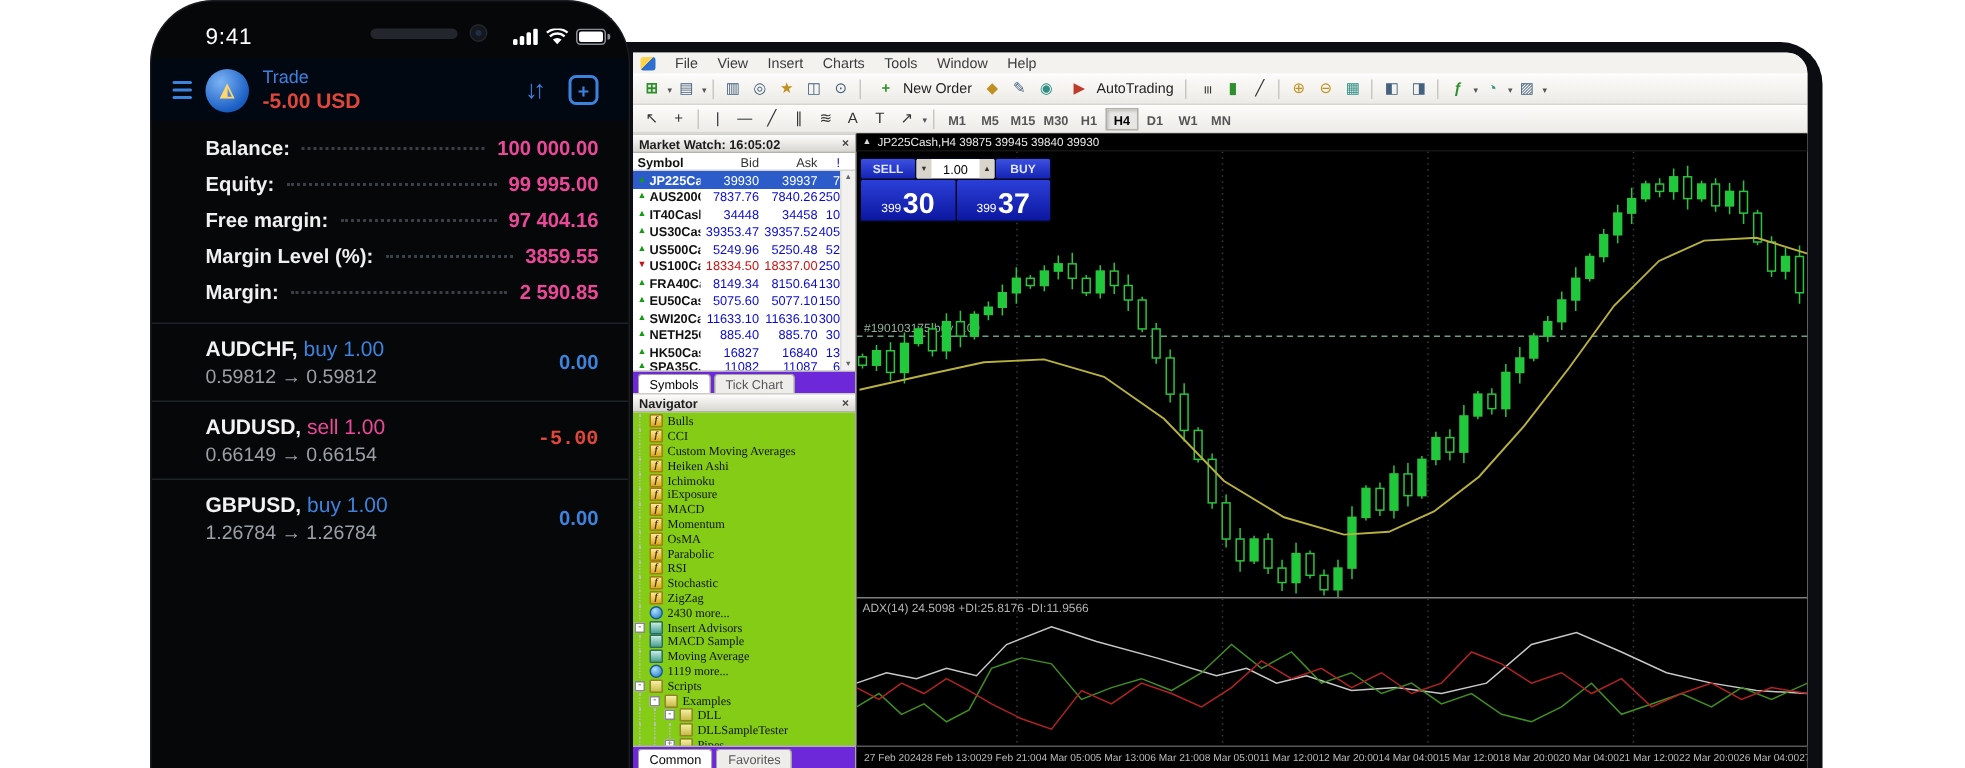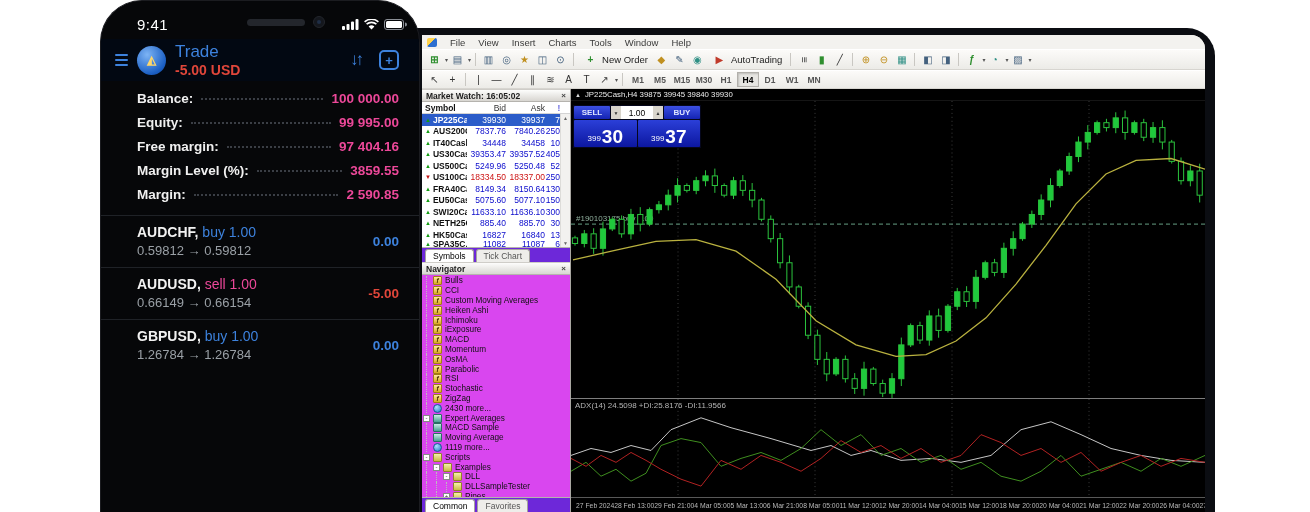--- a/index.html
+++ b/index.html
@@ -23,42 +23,42 @@
                   border-radius:50%; background:#1e2e46; }
   .p-header { height:42px; margin-top:2px; background:#020812; display:flex; align-items:center;
               padding:0 20px 0 14px; }
   .burger { width:13px; display:flex; flex-direction:column; gap:3px; margin-right:9px; }
   .burger i { display:block; height:2px; background:#3d82dd; border-radius:1px; }
   .app-logo { width:29px; height:29px; border-radius:50%;
               background:radial-gradient(circle at 35% 30%, #7db4f5, #1b5fc4 70%, #0d3f8f);
               display:flex; align-items:center; justify-content:center; margin-right:9px;
               color:#ffd76a; font-size:12px; font-weight:bold; }
   .p-header-titles { display:flex; flex-direction:column; line-height:1.25; }
-  .p-title { color:#3d82dd; font-size:17px; }
+  .p-title { color:#3d82dd; font-size:12px; }
   .p-pl { color:#e0463a; font-size:14px; font-weight:bold; }
   .p-header-actions { margin-left:auto; display:flex; align-items:center; gap:18px; }
   .xfer { color:#3d82dd; font-size:17px; font-weight:bold; letter-spacing:-3px; }
   .neworder-ic { width:20px; height:20px; border:2px solid #3d82dd; border-radius:5px;
                  color:#3d82dd; font-size:13px; font-weight:bold; display:flex;
                  align-items:center; justify-content:center; }
   .p-account { padding:10px 20px 4px 36px; }
   .acc-row { display:flex; align-items:baseline; height:24px; font-size:13.5px; }
   .acc-label { color:#f0f0f0; font-weight:bold; }
   .acc-leader { flex:1; border-bottom:2px dotted #3a3e45; margin:0 8px; transform:translateY(-3px); }
   .acc-value { color:#ec4899; font-weight:bold;text-align:right; }
   .p-sec-h { margin-top:7px; border-top:1px solid #1f2227; padding:9px 20px 7px 36px;
              color:#979da5; font-size:13px; }
   .pos-item { border-top:1px solid #1f2227; padding:8px 20px 9px 36px; display:flex;
               align-items:center; }
   .pos-l1 { font-size:14px; }
   .pos-sym { color:#f2f2f2; font-weight:bold; }
   .pos-side-buy { color:#3d82dd; } .pos-side-sell { color:#ec4899; }
   .pos-l2 { color:#9aa0a6; font-size:13px; margin-top:3px; }
   .pos-pl { margin-left:auto; font-weight:bold; font-size:13.5px; align-self:center; }
-  .pl-buy { color:#3d82dd; } .pl-sell { color:#e0463a; }
+  .pl-buy { color:#3d82dd; } .pl-sell { color:#e0463a;font-family:Liberation Mono, monospace; }
 
   
   .tablet { position:absolute; left:415px; top:28px; width:800px; height:484px; z-index:1;
             background:#0b0d12; border-radius:0 28px 0 0; padding:7px 10px 0 7px; }
   .mt-window { width:100%; height:100%; background:#f0efec; border-radius:0 14px 0 0;
                overflow:hidden; display:flex; flex-direction:column; font-size:10px; color:#222; }
   .menubar { height:14px; display:flex; align-items:center; gap:13px; padding:1px 6px 0 5px;
              font-size:9.5px; color:#3b3b3b; background:#f3f2ef; }
   .mb-logo { width:10px; height:9px; border-radius:2px;
              background:linear-gradient(135deg,#ffd34d 0 45%, #2d6fd0 45%); }
@@ -108,21 +108,21 @@
   .mw-row.selected .c-spr { color:#fff; }
   .mini-scroll { position:absolute; right:0; top:12px; bottom:0; width:10px; background:#f2f1ef;
                  border-left:1px solid #dddcd9; display:flex; flex-direction:column;
                  align-items:center; justify-content:space-between; padding:1px 0; }
   .mini-scroll span { font-size:5px; color:#666; }
   .tabstrip { height:15px; flex:0 0 15px; background:#6d28d9; border-top:1px solid #b5b3ae;
               display:flex; align-items:flex-end; padding:0 3px; gap:2px; font-size:8.5px; }
   .tab { padding:1px 7px 1px; border:1px solid #a5a39e; border-bottom:none;
          border-radius:3px 3px 0 0; background:#eeedea; color:#555; }
   .tab.active { background:#fff; color:#000; }
-  .nav-tree { position:relative; flex:1; background:#d946ef; overflow:hidden; padding-top:1px; }
+  .nav-tree { position:relative; flex:1; background:#84cc16; overflow:hidden; padding-top:1px;font-family:Liberation Serif, serif; }
   .nav-row { height:9.8px; display:flex; align-items:center; font-size:8.2px; color:#111;
              white-space:nowrap; }
   .guide { width:10px; height:100%; border-left:1px dotted #bcbcbc; margin-left:4px; flex:0 0 6px; }
   .expander { width:7px; height:7px; border:1px solid #888; background:#fff; font-size:6px;
               line-height:5px; text-align:center; color:#333; margin:0 2px 0 1px; flex:0 0 7px; }
   .nico { width:9px; height:9px; margin:0 3px 0 1px; flex:0 0 9px; border-radius:1px;
           display:inline-flex; align-items:center; justify-content:center; font-size:6.5px; }
   .nico.indicator { background:linear-gradient(#ffe9a0,#d9a81f); border:1px solid #a37d12;
                     color:#4a3300; font-style:italic; font-weight:bold; }
   .nico.more { border-radius:50%; background:radial-gradient(circle at 35% 30%,#aee0ff,#1f77c4);
@@ -456,21 +456,21 @@
                 <span>ZigZag</span>
               </div>
               <div class="nav-row">
                 <span class="guide"></span>
                 <span class="nico more"></span>
                 <span>2430 more...</span>
               </div>
               <div class="nav-row">
                 <span class="expander">-</span>
                 <span class="nico expert"></span>
-                <span>Expert Averages</span>
+                <span>Insert Advisors</span>
               </div>
               <div class="nav-row">
                 <span class="guide"></span>
                 <span class="nico expert"></span>
                 <span>MACD Sample</span>
               </div>
               <div class="nav-row">
                 <span class="guide"></span>
                 <span class="nico expert"></span>
                 <span>Moving Average</span>

